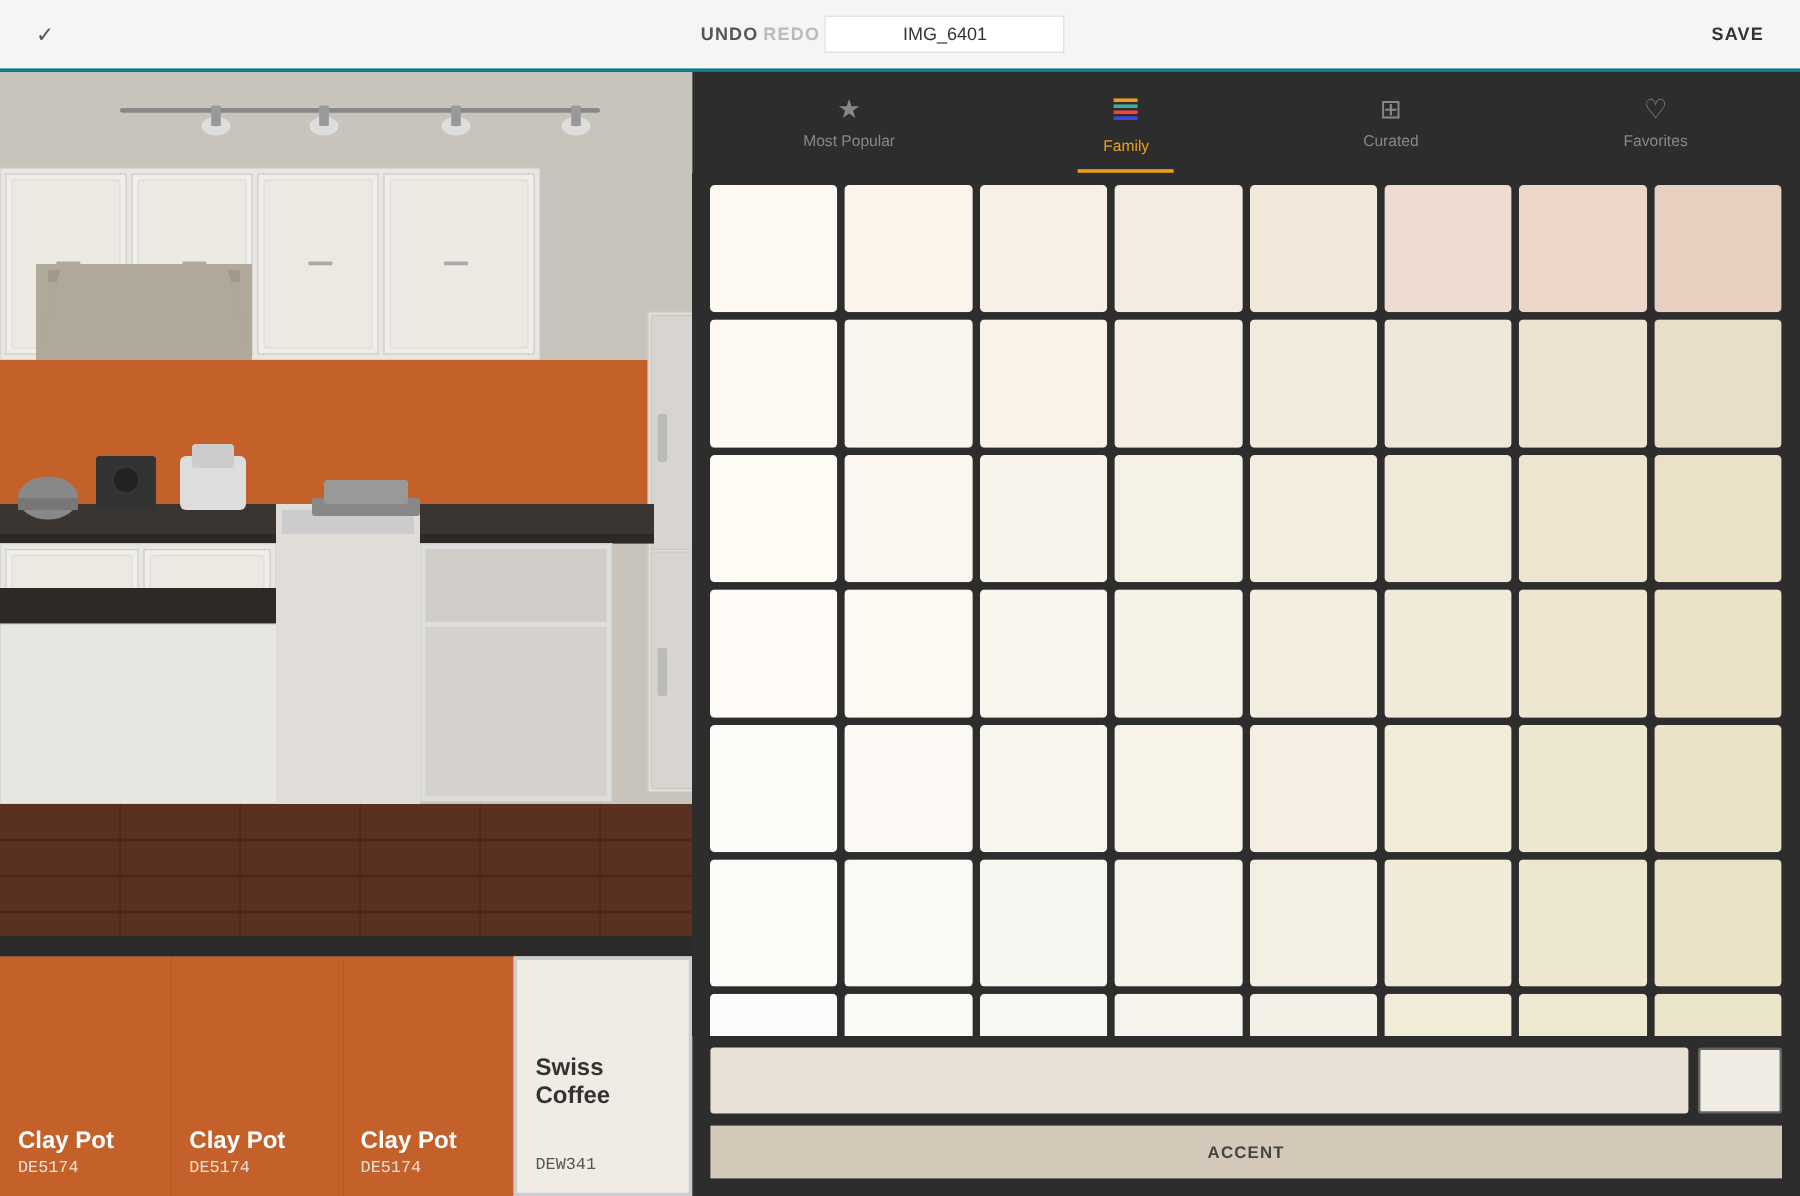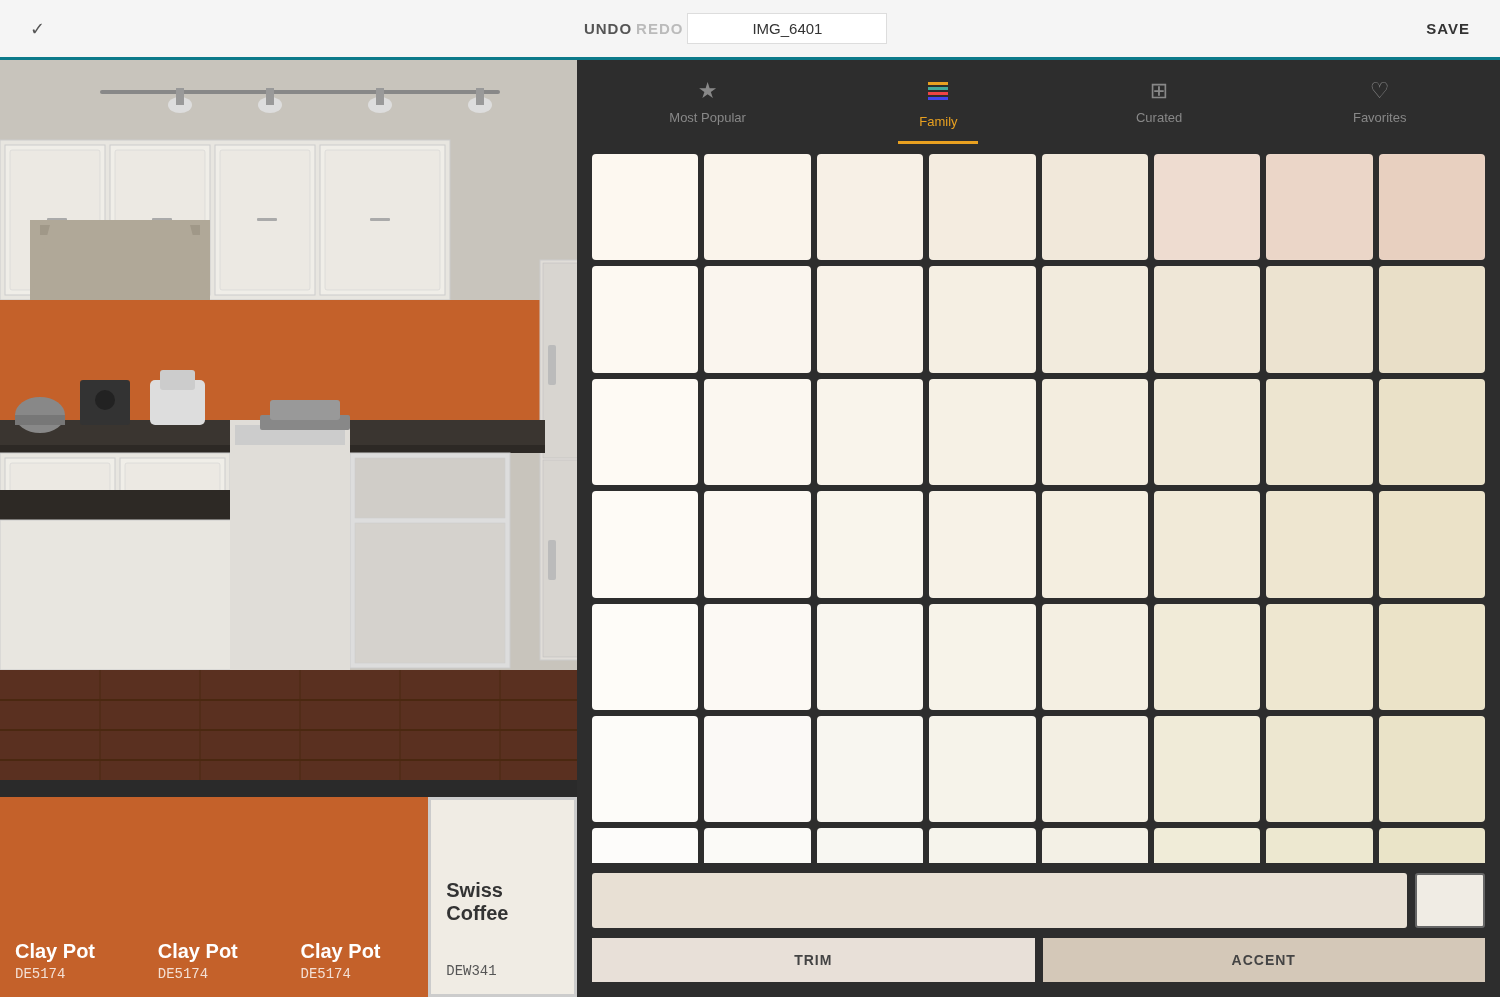--- a/index.html
+++ b/index.html
@@ -458,18 +458,17 @@
           <div class="grid-swatch" style="background: rgb(234, 228, 200);"></div>
         </div>
     </div>
 
     <div id="compare-area">
       <div class="compare-swatch-large" style="background:#e8e0d4; flex:1;"></div>
       <div class="compare-swatch-small" style="background:#f0ece4;"></div>
     </div>
 
     <div id="trim-accent">
-      <button class="trim-btn">TRIM</button>
       <button class="accent-btn">ACCENT</button>
     </div>
 
   </div>
 </div>
 
 </body></html>

